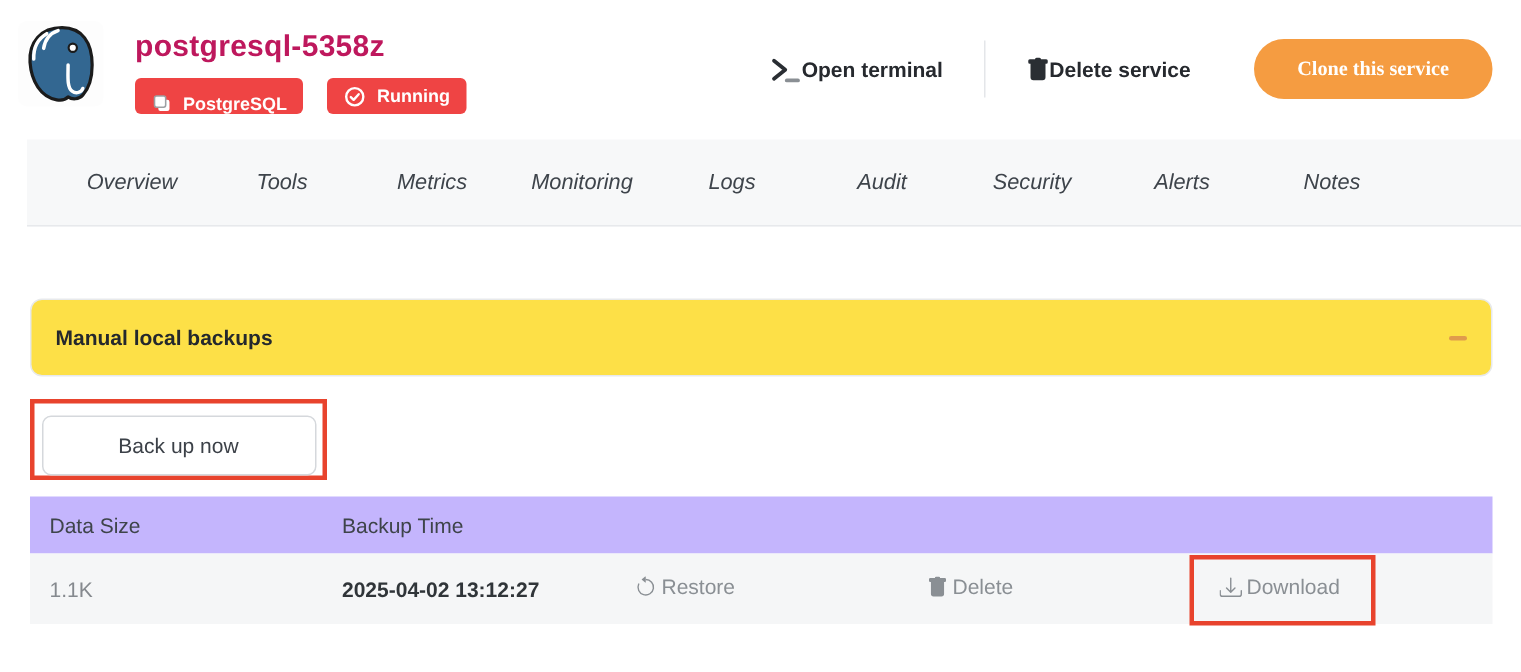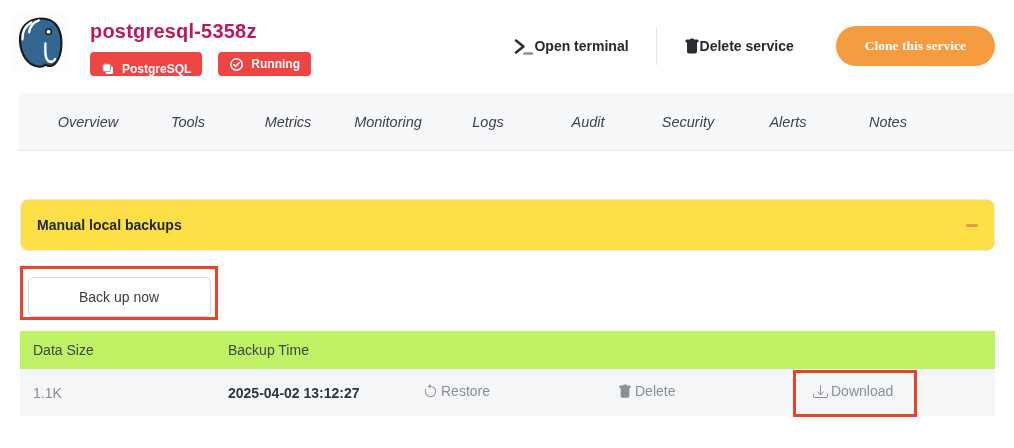--- a/index.html
+++ b/index.html
@@ -41,21 +41,21 @@
   .collapse-icon { margin-left: auto; width: 12px; height: 3px; border-radius: 2px; background: #e09b4c; cursor: pointer; }
 
   
   .backup-annotation { margin: 15px 0 0 20px; width: 198px; height: 54px; border: 3px solid #e8432d;
     display: flex; align-items: flex-end; justify-content: center; }
   .backup-btn { width: 183px; height: 40px; background: #fff; border: 1px solid #d5d8dc; border-radius: 6px;
     font-size: 14px; color: #3c4148; cursor: pointer; font-family: "Liberation Sans", sans-serif; }
 
   
   .backup-table { margin: 11px 19px 0 20px; }
-  .thead { display: flex; height: 38px; align-items: center; background: #bef264; }
+  .thead { display: flex; height: 38px; align-items: center; background: #c4b5fd; }
   .trow { display: flex; height: 47px; align-items: center; background: #f5f6f7; position: relative; }
   .cell { width: 195px; flex: none; padding-left: 13px; font-size: 14px; }
   .th { color: #3e444a; }
   .td-size { color: #85898e; }
   .td-time { color: #303539; font-weight: bold; }
   .row-action { display: inline-flex; align-items: center; gap: 3px; color: #8a8f94; cursor: pointer; }
   .download-annotation { position: absolute; left: 773px; top: 1px; bottom: -1px; width: 124px;
     border: 3px solid #e8432d; pointer-events: none; }
 
   .icon { display: inline-flex; flex: none; }

